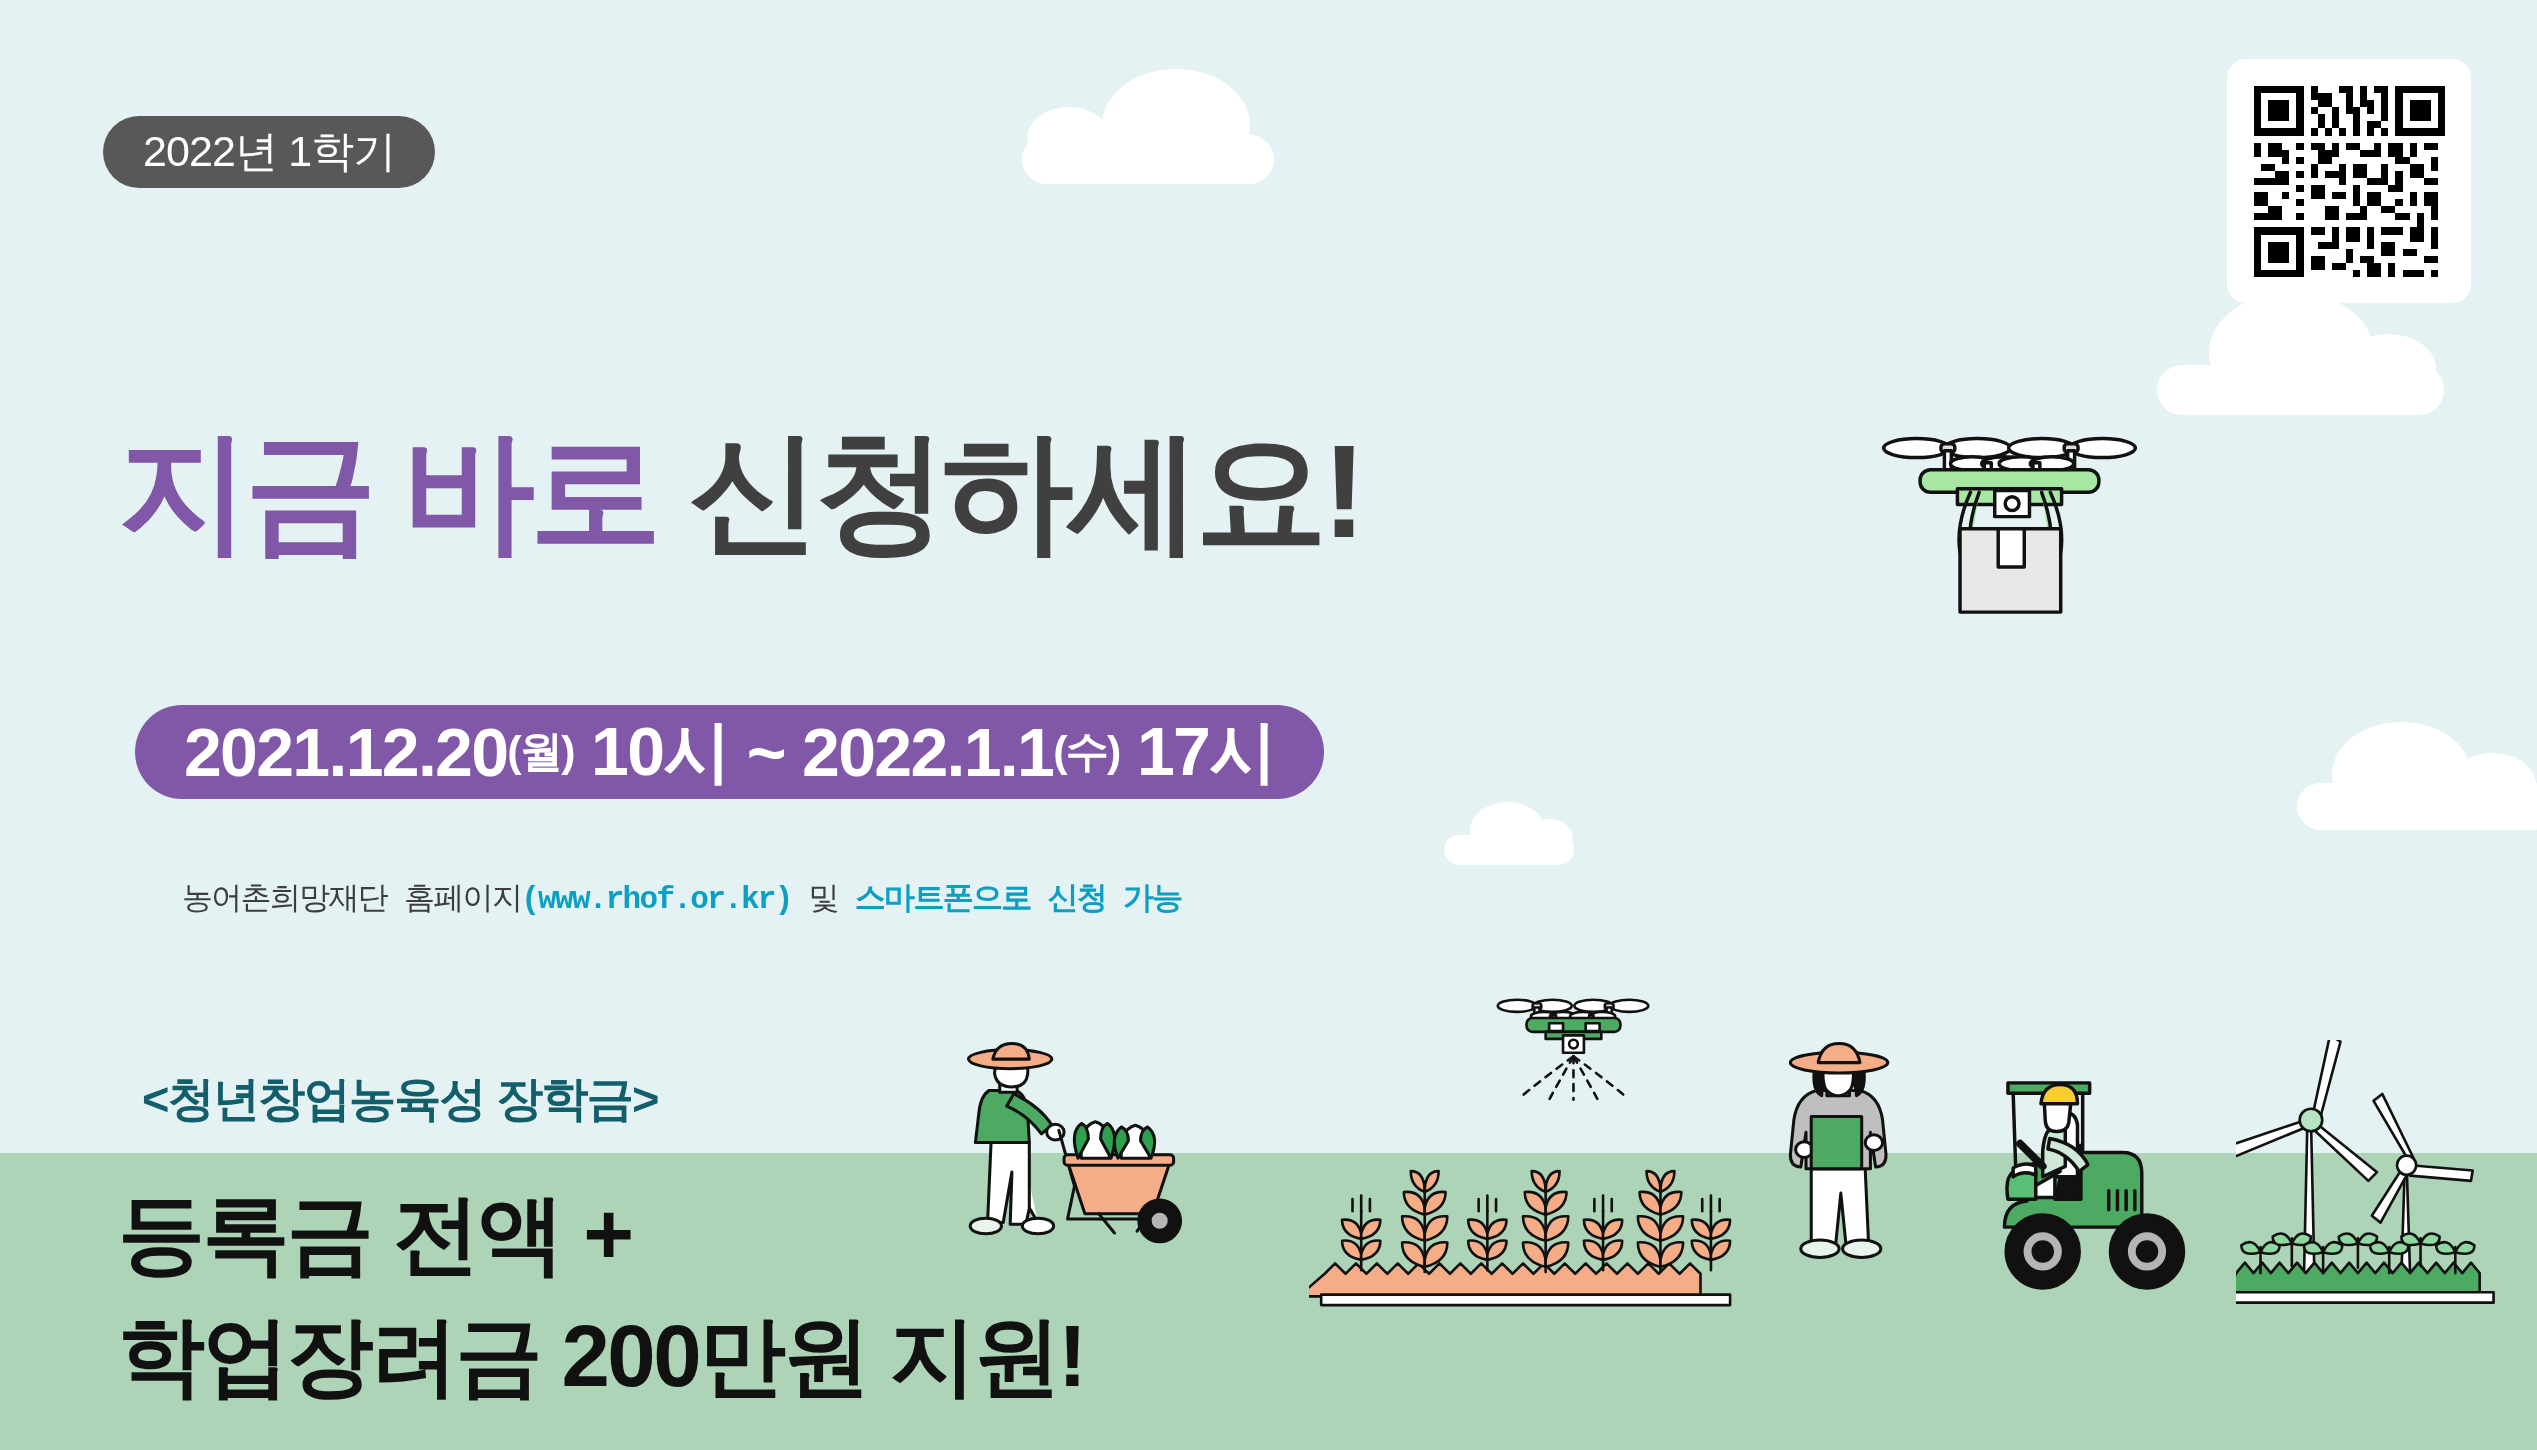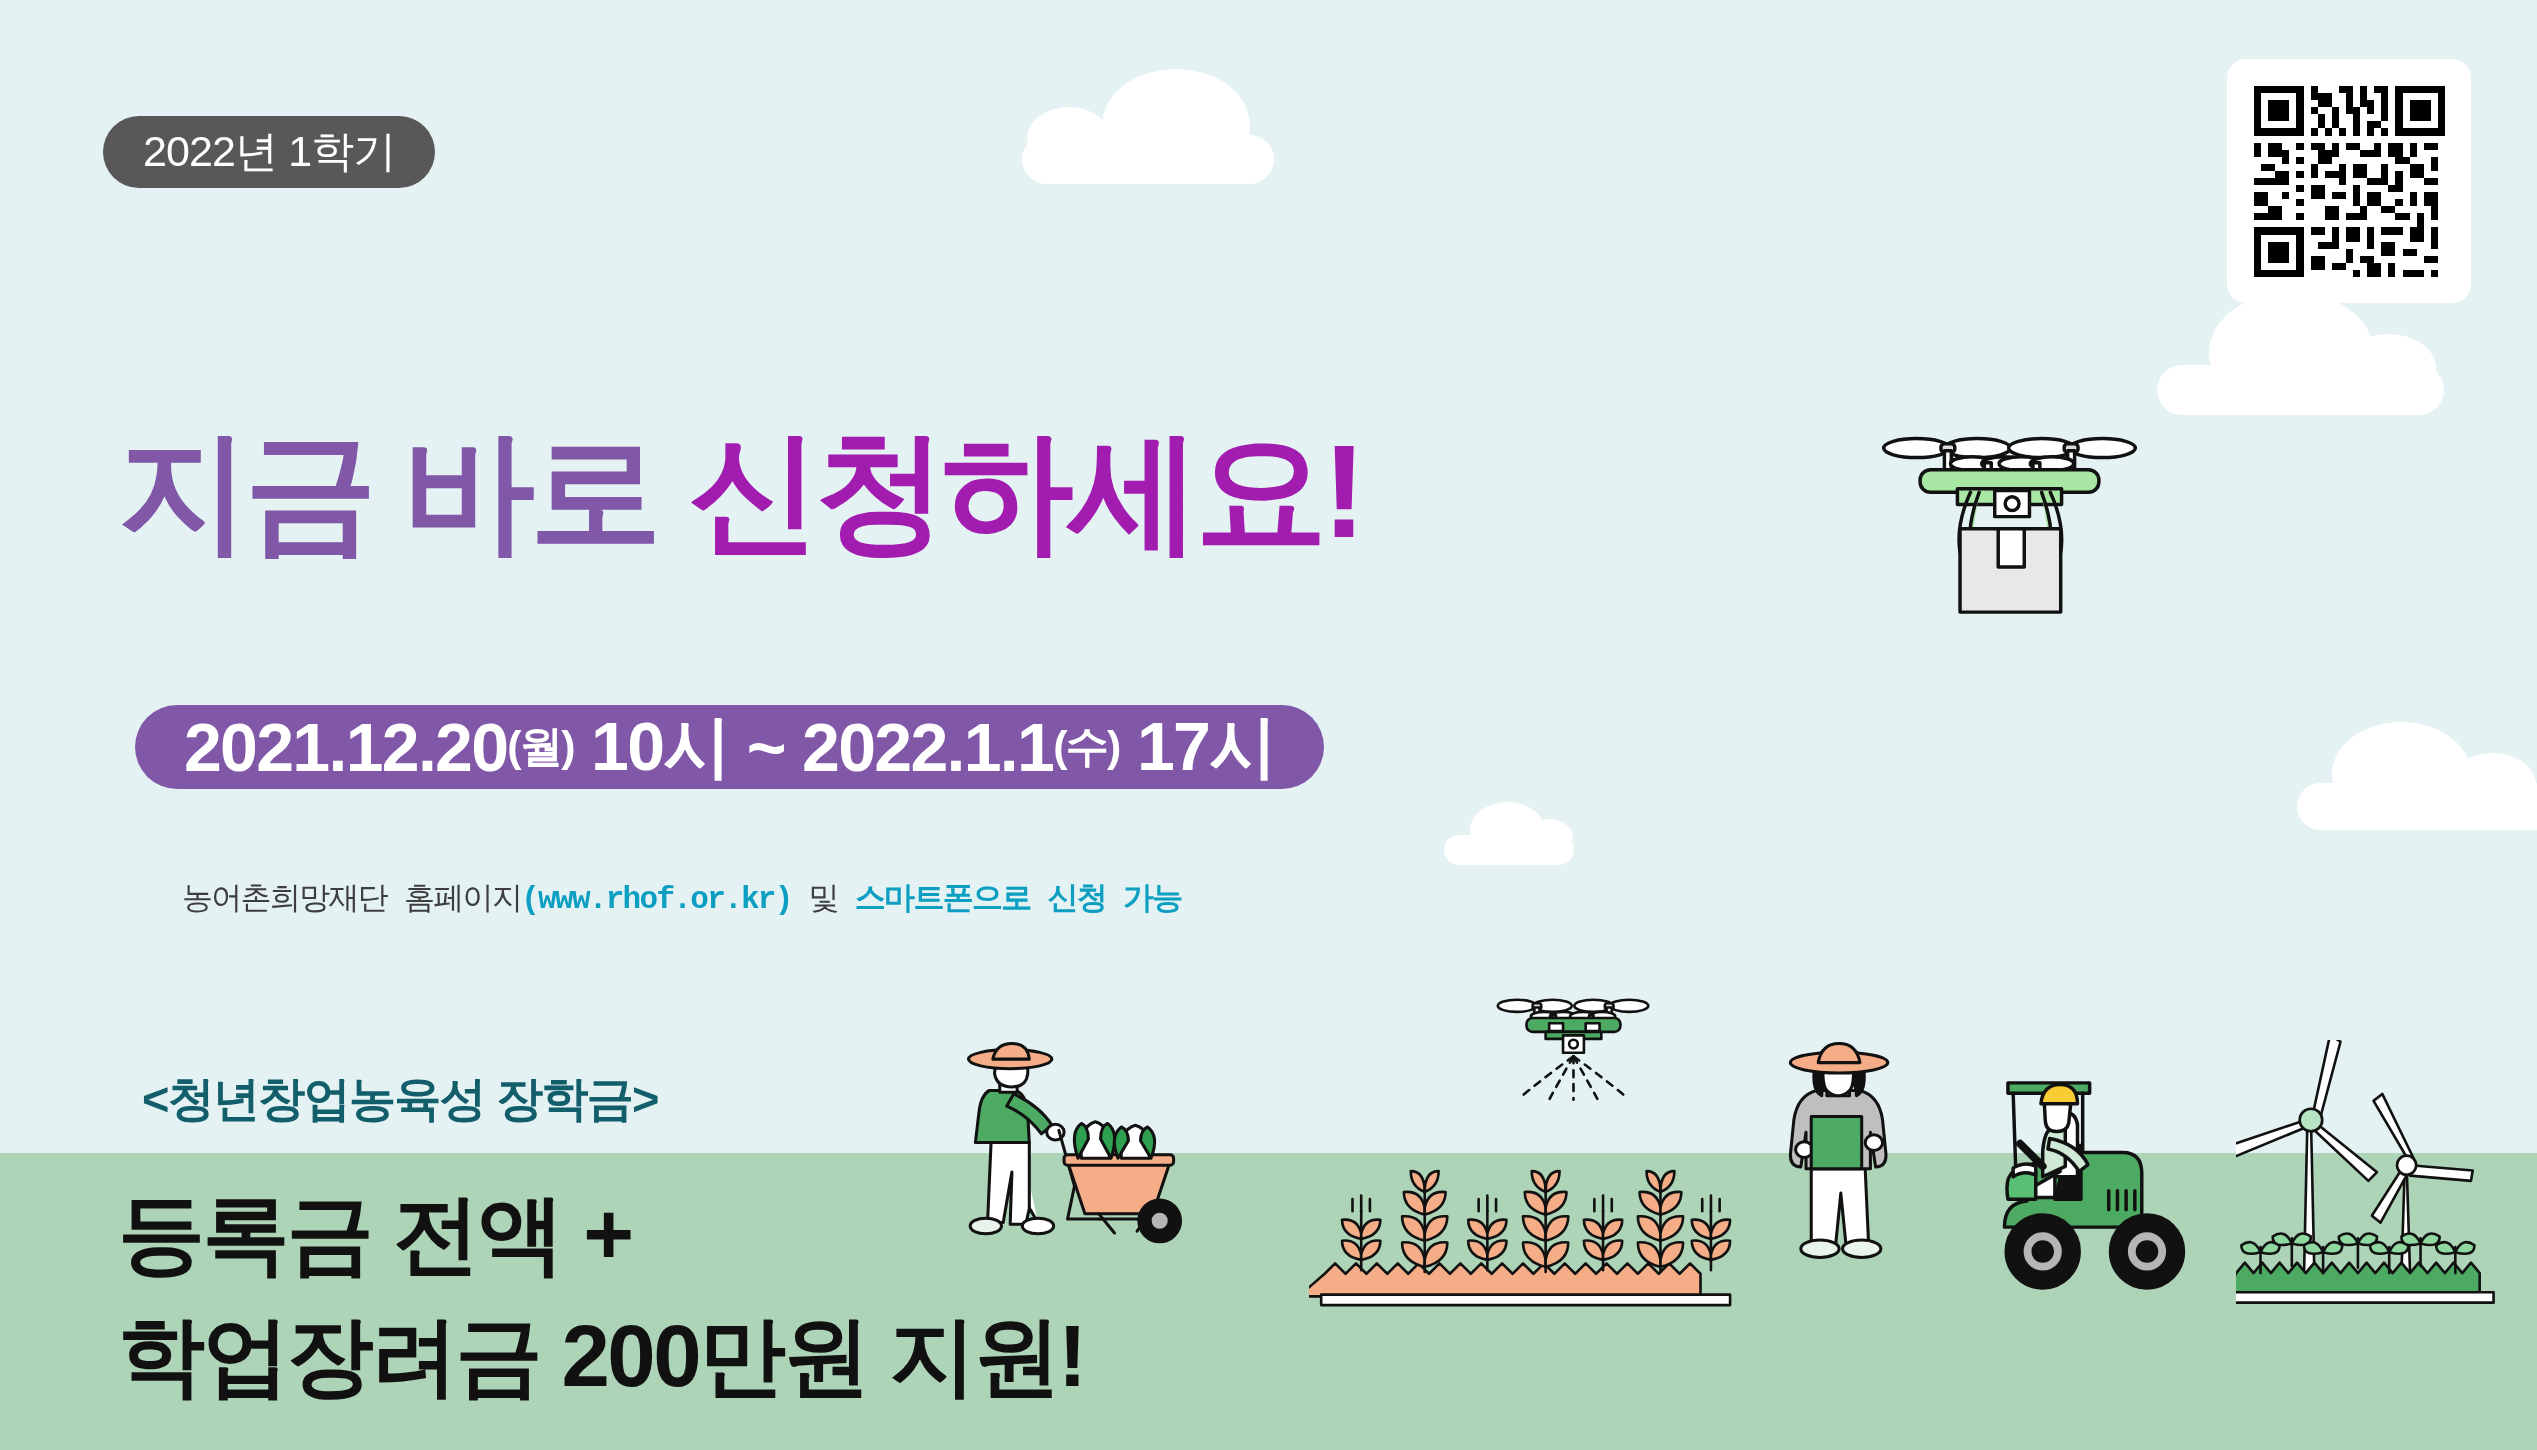--- a/index.html
+++ b/index.html
@@ -94,28 +94,28 @@
     position: absolute;
     left: 118px;
     top: 426px;
     font-size: 132px;
     font-weight: 700;
     letter-spacing: -5.2px;
     white-space: nowrap;
     line-height: 1;
   }
   .hl-purple { color: #8158a8; }
-  .hl-teal   { color: #a21caf; margin-top: 32px; }
+  .hl-teal   { color: #404040; margin-top: 32px; }
 
   
   .date-pill {
     position: absolute;
     left: 135px;
     top: 705px;
-    height: 84px;
+    height: 94px;
     padding: 0 49px;
     display: flex;
     align-items: center;
     background: #8158a8;
     border-radius: 61px;
     color: #ffffff;
     font-size: 68px;
     font-weight: 700;
     letter-spacing: -1.7px;
     white-space: nowrap;

